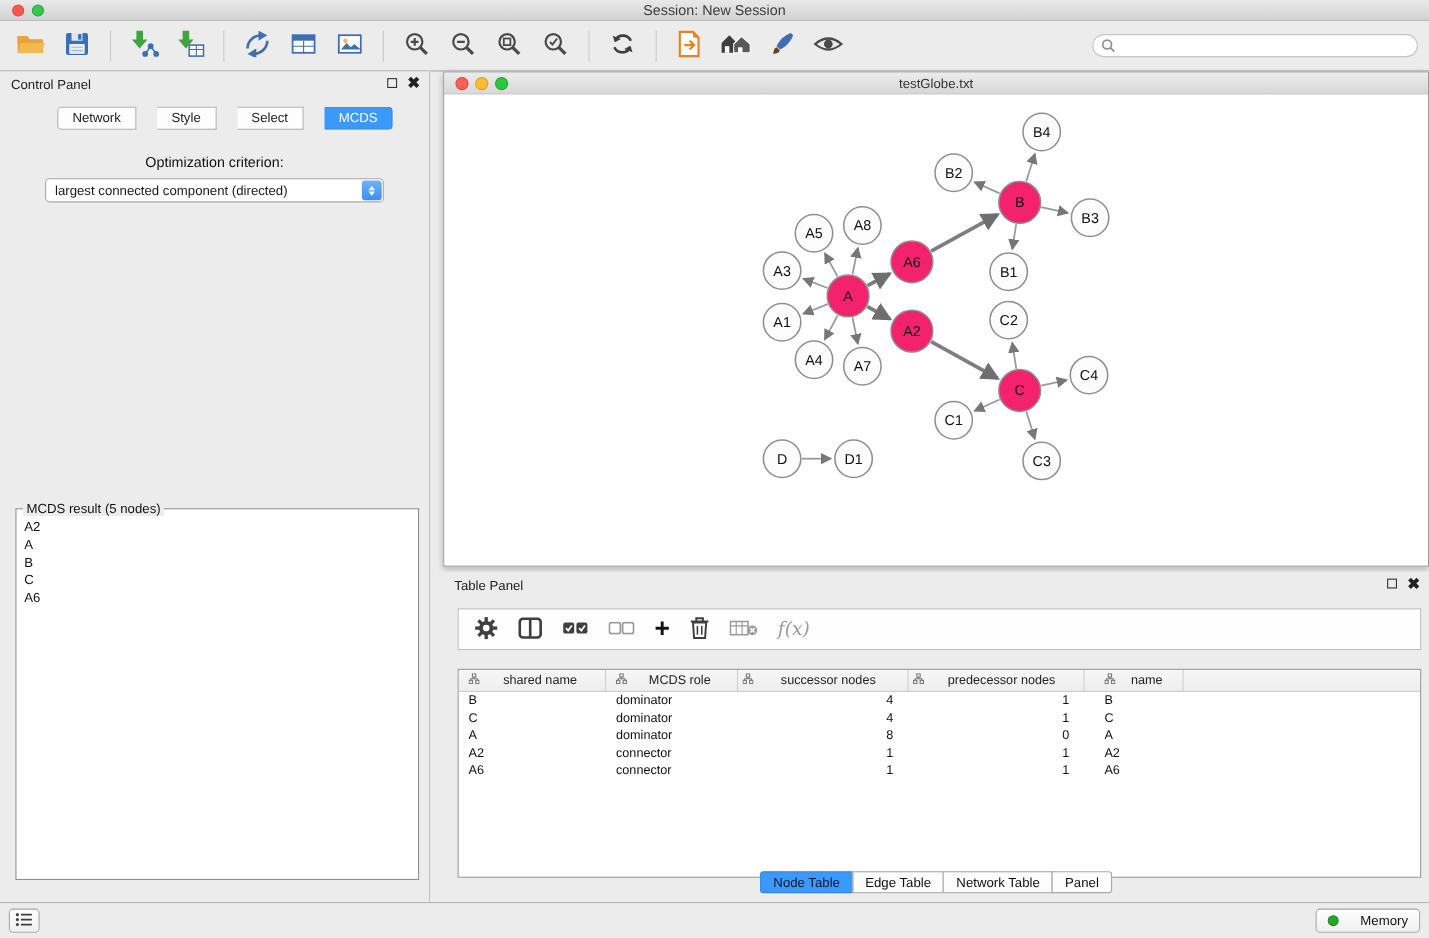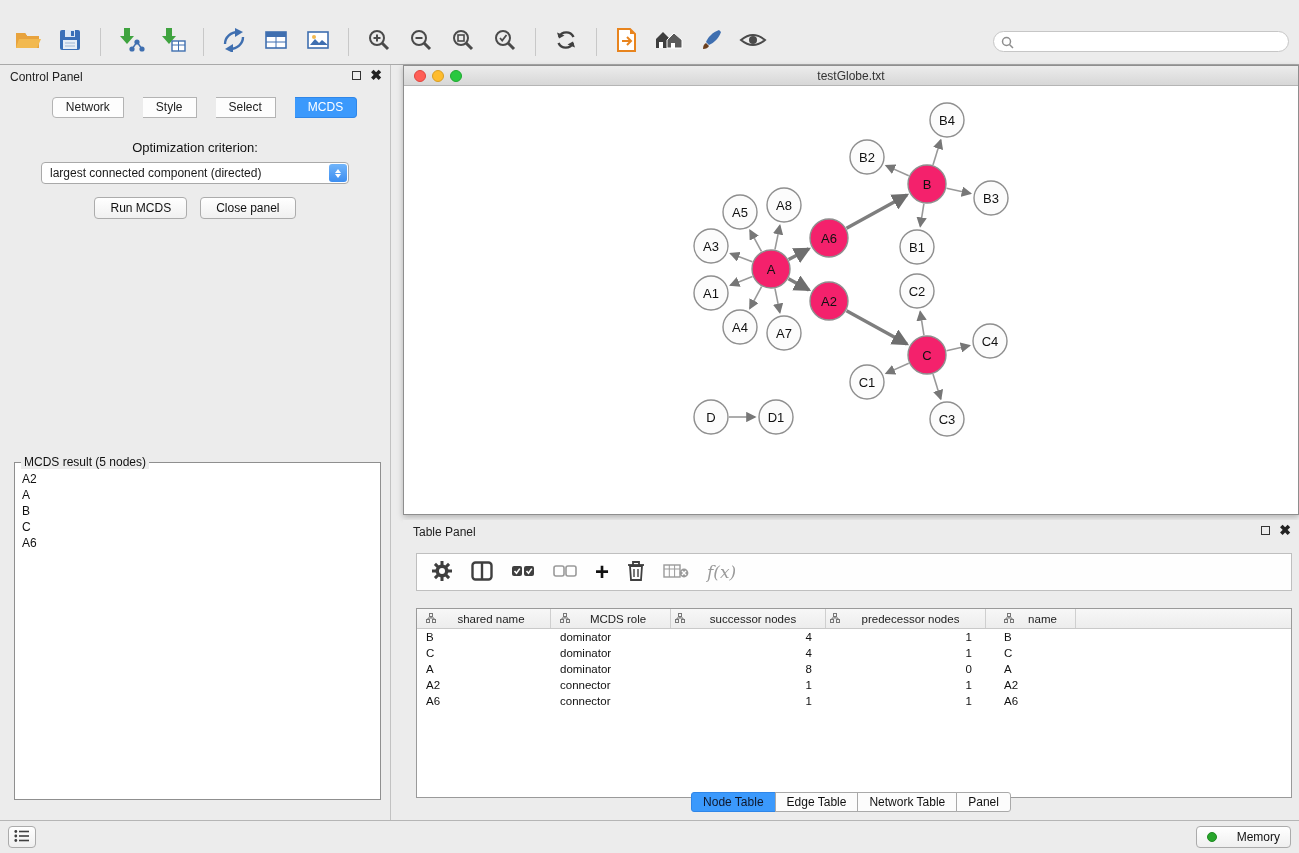--- a/index.html
+++ b/index.html
@@ -113,20 +113,25 @@
     border:1px solid #ABABAB; border-radius:4px; display:flex; align-items:center; justify-content:center; }
   .memory-btn { margin-left:auto; height:22px; padding:0 10px; display:flex; align-items:center; gap:20px;
     background:linear-gradient(#FFF,#EFEFEF); border:1px solid #ABABAB; border-radius:4px; font-size:12px; color:#111; }
   .mem-dot { width:10px; height:10px; border-radius:50%; background:#27A52B; border:1px solid #1E8A22; }
 </style>
 </head>
 <body>
 
 <div class="app">
 
+  <div class="titlebar">
+    <span class="tl red"></span>
+    <span class="tl green"></span>
+    <span class="title">Session: New Session</span>
+  </div>
 
   <div class="toolbar">
     <button class="toolbtn">
       <span><svg width="28" height="24" viewBox="0 0 28 24">
             <path d="M2 5h9l2 3h12v4H2z" fill="#D89334"></path>
             <path d="M2 5v15h23V8H13l-2-3z" fill="#E8A33D"></path>
             <path d="M5 11h22l-4 9H2z" fill="#F2B94F"></path>
           </svg></span>
     </button>
     <button class="toolbtn">
@@ -271,24 +276,20 @@
         <div class="ctab">Select</div>
         <div class="ctab active">MCDS</div>
       </div>
     <div class="opt-label">Optimization criterion:</div>
     <div class="dropdown">
       <span>largest connected component (directed)</span>
       <span class="dd-stepper">
           <span class="dd-up"></span>
           <span class="dd-down"></span>
         </span>
-    </div>
-    <div class="btn-row">
-      <button class="mac-btn">Run MCDS</button>
-      <button class="mac-btn">Close panel</button>
     </div>
     <fieldset class="result-box">
       <legend>MCDS result (5 nodes)</legend>
       <div class="result-list">
           <div class="result-item">A2</div>
           <div class="result-item">A</div>
           <div class="result-item">B</div>
           <div class="result-item">C</div>
           <div class="result-item">A6</div>
         </div>

